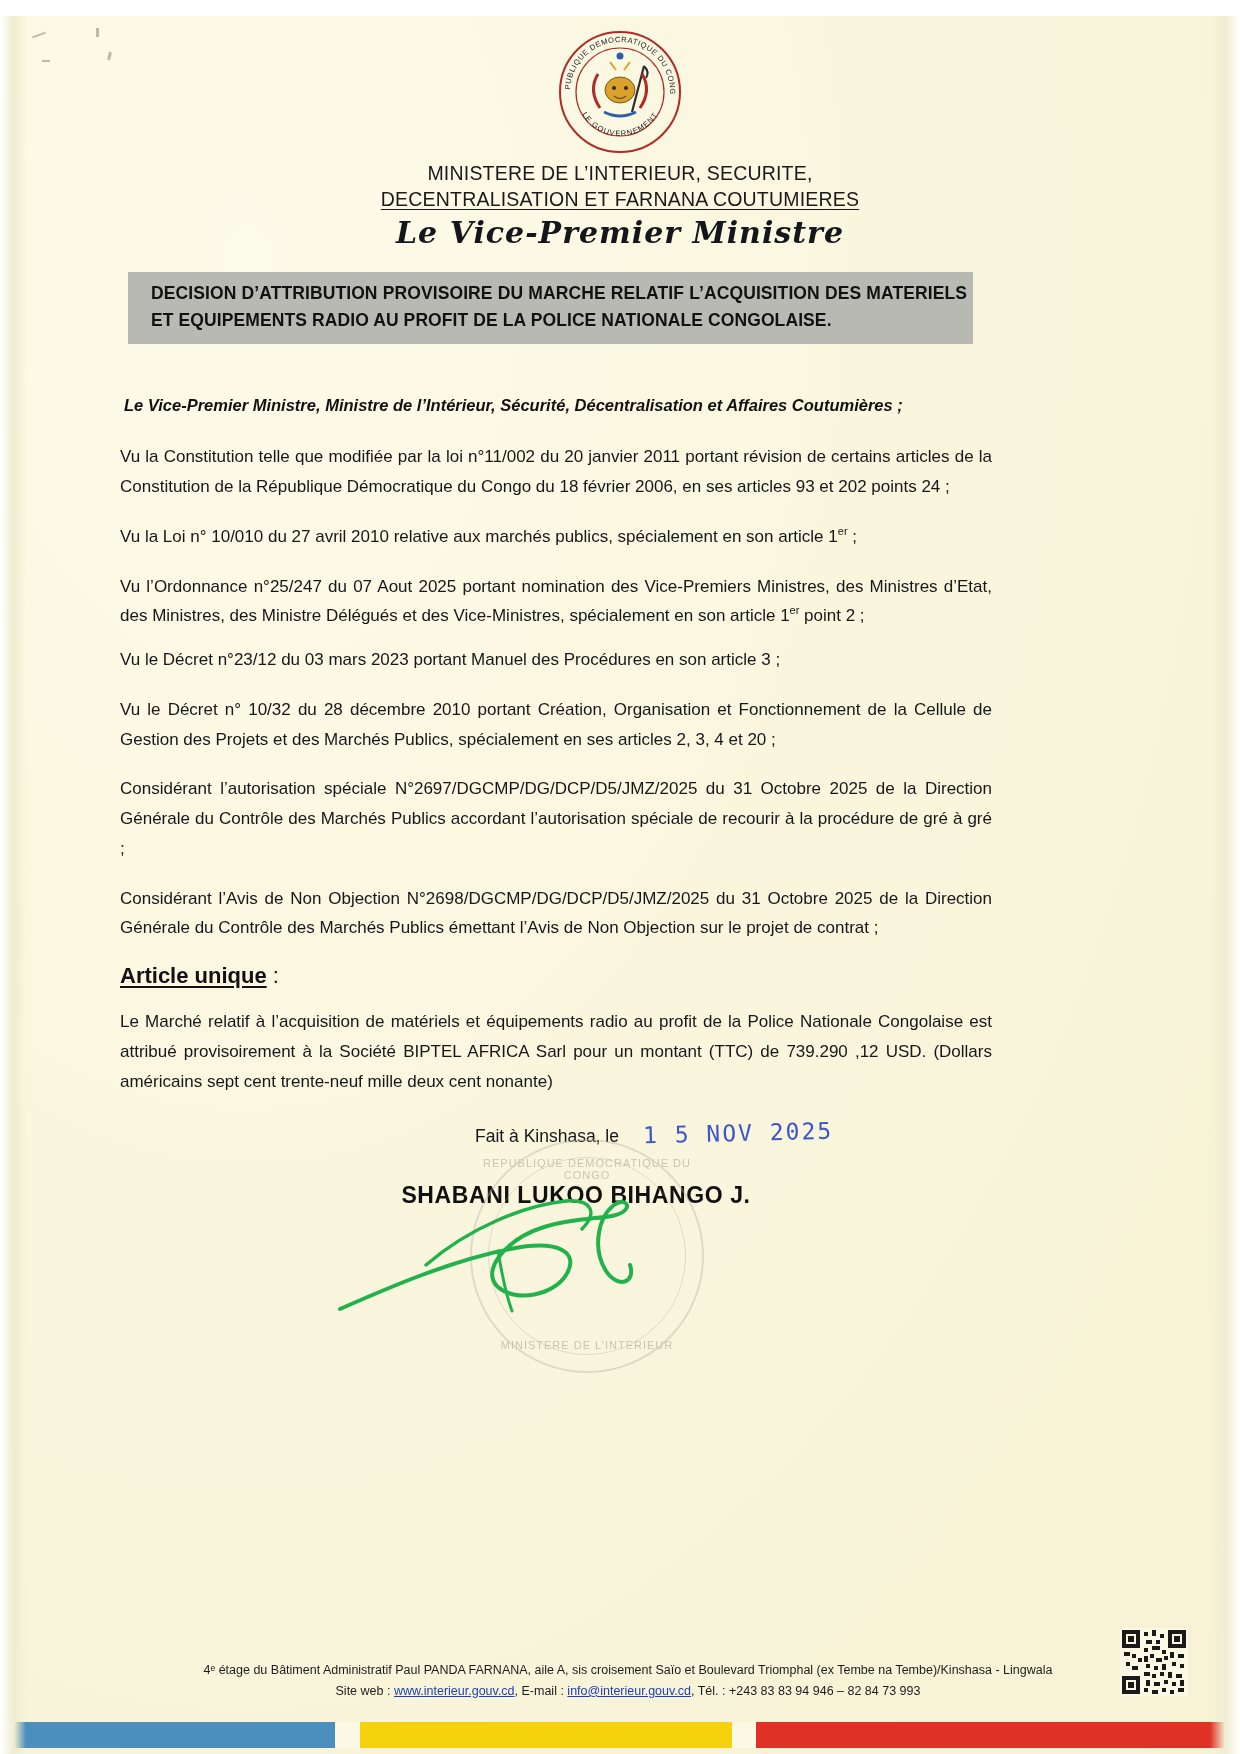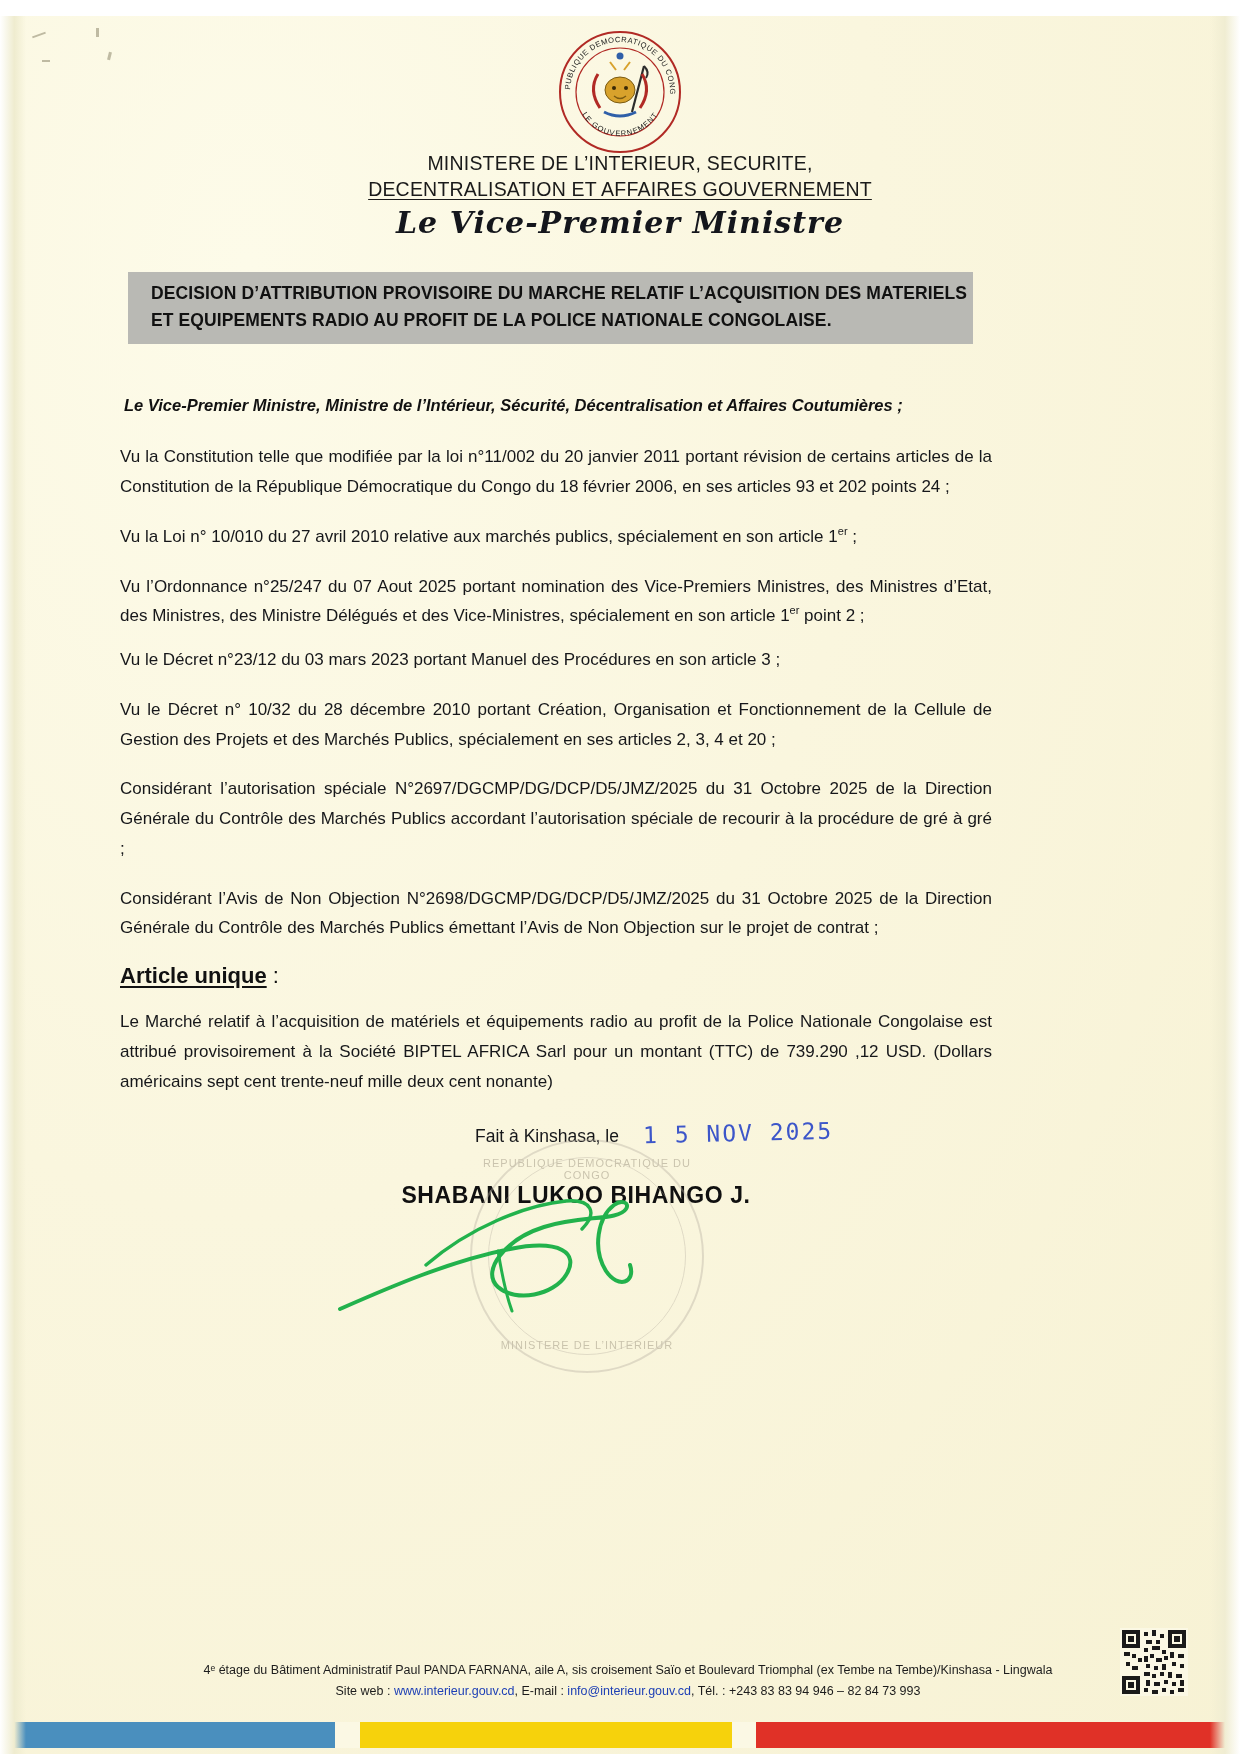--- a/index.html
+++ b/index.html
@@ -57,21 +57,21 @@
     position: absolute;
     left: 50%;
     transform: translateX(-50%);
     top: 26px;
     width: 132px;
     height: 132px;
   }
   .header-block {
     position: absolute;
     left: 0; right: 0;
-    top: 150px;
+    top: 160px;
     text-align: center;
   }
   .ministry-line {
     font-size: 19.5px;
     letter-spacing: .2px;
     color: #1a1a1a;
     line-height: 1.35;
   }
   .ministry-line.underlined {
     text-decoration: underline;
@@ -219,20 +219,21 @@
     position: absolute;
     left: 16px; right: 0;
     bottom: 52px;
     text-align: center;
     font-size: 12.5px;
     color: #1c1c1c;
     line-height: 1.7;
   }
   .footer a, .footer .lnk {
     color: #1d3fb5;
+    text-decoration: underline;
   }
   .footer .f1 { padding: 0 90px; }
   .qr {
     position: absolute;
     right: 52px;
     bottom: 58px;
     width: 68px;
     height: 68px;
   }
   .flag-bar {
@@ -286,21 +287,21 @@
       <path d="M44 48 q-10 16 2 34" stroke="#b12a25" stroke-width="3" fill="none"></path>
       <path d="M88 48 q10 16 -2 34" stroke="#b12a25" stroke-width="3" fill="none"></path>
       <path d="M50 86 q16 8 32 0" stroke="#2f5fa8" stroke-width="3" fill="none"></path>
       <path d="M56 36 l6 8 M76 36 l-6 8" stroke="#d8a22c" stroke-width="2"></path>
       <circle cx="66" cy="30" r="3.5" fill="#2f5fa8"></circle>
     </svg>
   </div>
 
   <div class="header-block">
     <div class="ministry-line">MINISTERE DE L’INTERIEUR, SECURITE,</div>
-    <div class="ministry-line underlined">DECENTRALISATION ET AFFAIRES GOUVERNEMENT</div>
+    <div class="ministry-line underlined">DECENTRALISATION ET FARNANA COUTUMIERES</div>
     <div class="vpm">Le Vice-Premier Ministre</div>
   </div>
 
   <div class="title-bar">
     <p>DECISION D’ATTRIBUTION PROVISOIRE DU MARCHE RELATIF L’ACQUISITION DES MATERIELS ET EQUIPEMENTS RADIO AU PROFIT DE LA POLICE NATIONALE CONGOLAISE.</p>
   </div>
 
   <div class="body">
 
     <div class="intro">Le Vice-Premier Ministre, Ministre de l’Intérieur, Sécurité, Décentralisation et Affaires Coutumières ;</div>

